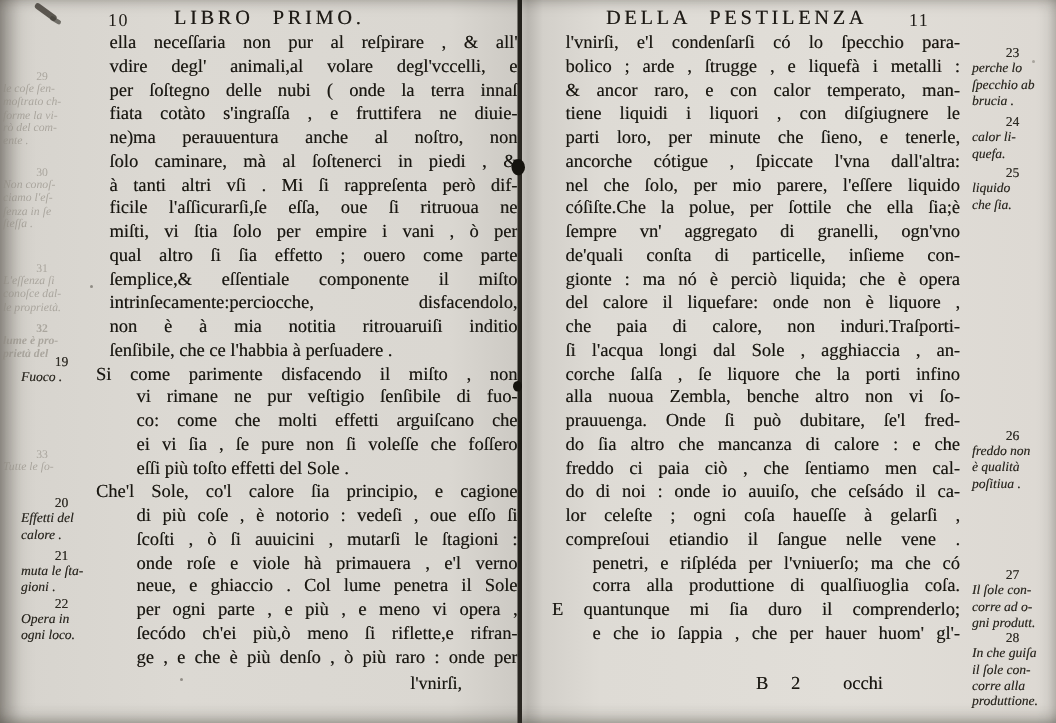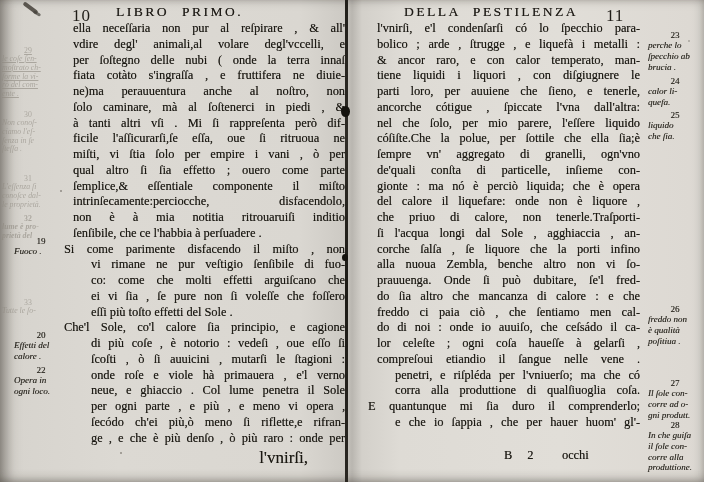--- a/index.html
+++ b/index.html
@@ -27,21 +27,21 @@
   .blob2{left:342px;top:254px;width:6px;height:7px;}
 
   
   .speck{position:absolute;background:#45413a;border-radius:2px;}
   .pen1{left:22px;top:6px;width:17px;height:4px;transform:rotate(36deg);opacity:.85;}
   .pen2{left:33px;top:12px;width:8px;height:3px;transform:rotate(30deg);opacity:.7;}
   .dot{width:2px;height:2px;opacity:.5;border-radius:50%;}
   .d1{left:60px;top:190px;} .d2{left:120px;top:452px;} .d3{left:688px;top:40px;opacity:.35;}
 
   
-  .pagenum{position:absolute;font-size:17px;letter-spacing:1px;color:#201d18;}
+  .pagenum{position:absolute;font-size:12px;letter-spacing:1px;color:#201d18;}
   .running-title{position:absolute;font-size:13.5px;
     letter-spacing:2.5px;word-spacing:7px;color:#1d1a15;
     text-shadow:.2px .2px .3px rgba(25,22,17,.6);}
   .pn-left{left:72px;top:6px;}
   .rt-left{left:116px;top:4px;}
   .rt-right{left:52px;top:4px;}
   .pn-right{left:254px;top:6px;}
 
   
   .body-text{position:absolute;top:21px;}
@@ -52,21 +52,21 @@
     text-align:justify;color:#191711;
     text-shadow:.2px .2px .25px rgba(25,22,16,.55);
   }
   .line::after{content:"";display:inline-block;width:100%;height:0;}
   .line.noj{text-align:left;}
   .line.noj::after{display:none;}
   .ind-n{padding-left:9px;}
   .ind-o{padding-left:0;}
   .ind-c{padding-left:27px;}
 
-  .catchword{position:absolute;font-size:17px;color:#191711;
+  .catchword{position:absolute;font-size:12px;color:#191711;
     text-shadow:.2px .2px .25px rgba(25,22,16,.55);}
   .cw-left{right:44px;top:448px;}
   .sig{position:absolute;top:448px;font-size:12.3px;color:#191711;
     text-shadow:.2px .2px .25px rgba(25,22,16,.55);}
   .sig-b{left:152px;letter-spacing:6px;}
   .sig-catch{left:210px;}
 
   
   .margin-notes,.ghost-notes{position:absolute;top:0;left:0;width:100%;height:100%;}
   .margin-notes .note{position:absolute;width:54px;font-size:9px;line-height:10.8px;
@@ -74,29 +74,29 @@
   .left-notes .note{left:14px;}
   .right-notes .note{left:296px;}
   .note .note-num{font-style:normal;text-align:center;line-height:10px;font-size:9px;}
   .left-notes .note:nth-child(1){top:236px;}
   .left-notes .note:nth-child(2){top:330px;}
   .left-notes .note:nth-child(3){top:365px;}
   .left-notes .note:nth-child(4){top:397px;}
   .right-notes .note:nth-child(1){top:30px;}
   .right-notes .note:nth-child(2){top:76px;}
   .right-notes .note:nth-child(3){top:110px;}
-  .right-notes .note:nth-child(4){top:285px;margin-top:19px;}
+  .right-notes .note:nth-child(4){top:285px;}
   .right-notes .note:nth-child(5){top:378px;}
   .right-notes .note:nth-child(6){top:420px;}
 
   
   .ghost-notes .note{position:absolute;left:2px;width:52px;font-size:7.8px;
     line-height:8.8px;color:#8f8a81;font-style:italic;opacity:.62;filter:blur(.35px);}
   .ghost-notes .note .note-num{font-size:7.8px;line-height:9px;}
-  .ghost-notes .note:nth-child(1){top:46px;text-decoration:underline;}
+  .ghost-notes .note:nth-child(1){top:46px;}
   .ghost-notes .note:nth-child(2){top:110px;}
   .ghost-notes .note:nth-child(3){top:174px;}
   .ghost-notes .note:nth-child(4){top:214px;font-weight:bold;}
   .ghost-notes .note:nth-child(5){top:298px;}
 </style>
 </head>
 <body>
 
 <div class="spread">
 
@@ -135,20 +135,25 @@
       </div>
     <div class="margin-notes left-notes" id="notes-left">
         <div class="note">
           <div class="note-num">19</div>
           <div class="note-line">Fuoco .</div>
         </div>
         <div class="note">
           <div class="note-num">20</div>
           <div class="note-line">Effetti del</div>
           <div class="note-line">calore .</div>
+        </div>
+        <div class="note">
+          <div class="note-num">21</div>
+          <div class="note-line">muta le ſta-</div>
+          <div class="note-line">gioni .</div>
         </div>
         <div class="note">
           <div class="note-num">22</div>
           <div class="note-line">Opera in</div>
           <div class="note-line">ogni loco.</div>
         </div>
       </div>
     <span class="pagenum pn-left">10</span>
     <span class="running-title rt-left">LIBRO PRIMO.</span>
     <div class="body-text left-body" id="body-left">
@@ -193,29 +198,29 @@
   <div class="speck dot d3"></div>
 
   <div class="page right">
     <span class="running-title rt-right">DELLA PESTILENZA</span>
     <span class="pagenum pn-right">11</span>
     <div class="body-text right-body" id="body-right">
         <div class="line ind-n">l'vnirſi, e'l condenſarſi có lo ſpecchio para-</div>
         <div class="line ind-n">bolico ; arde , ſtrugge , e liquefà i metalli :</div>
         <div class="line ind-n">&amp; ancor raro, e con calor temperato, man-</div>
         <div class="line ind-n">tiene liquidi i liquori , con diſgiugnere le</div>
-        <div class="line ind-n">parti loro, per auuiene che ſieno, e tenerle,</div>
+        <div class="line ind-n">parti loro, per minute che ſieno, e tenerle,</div>
         <div class="line ind-n">ancorche cótigue , ſpiccate l'vna dall'altra:</div>
         <div class="line ind-n">nel che ſolo, per mio parere, l'eſſere liquido</div>
         <div class="line ind-n">cóſiſte.Che la polue, per ſottile che ella ſia;è</div>
         <div class="line ind-n">ſempre vn' aggregato di granelli, ogn'vno</div>
         <div class="line ind-n">de'quali conſta di particelle, inſieme con-</div>
         <div class="line ind-n">gionte : ma nó è perciò liquida; che è opera</div>
         <div class="line ind-n">del calore il liquefare: onde non è liquore ,</div>
-        <div class="line ind-n">che priuo di calore, non tenerle.Traſporti-</div>
+        <div class="line ind-n">che paia di calore, non induri.Traſporti-</div>
         <div class="line ind-n">ſi l'acqua longi dal Sole , agghiaccia , an-</div>
         <div class="line ind-n">corche ſalſa , ſe liquore che la porti infino</div>
         <div class="line ind-n">alla nuoua Zembla, benche altro non vi ſo-</div>
         <div class="line ind-n">prauuenga. Onde ſi può dubitare, ſe'l fred-</div>
         <div class="line ind-n">do ſia altro che mancanza di calore : e che</div>
         <div class="line ind-n">freddo ci paia ciò , che ſentiamo men cal-</div>
         <div class="line ind-n">do di noi : onde io auuiſo, che ceſsádo il ca-</div>
         <div class="line ind-n">lor celeſte ; ogni coſa haueſſe à gelarſi ,</div>
         <div class="line ind-n">compreſoui etiandio il ſangue nelle vene .</div>
         <div class="line ind-c">penetri, e riſpléda per l'vniuerſo; ma che có</div>

